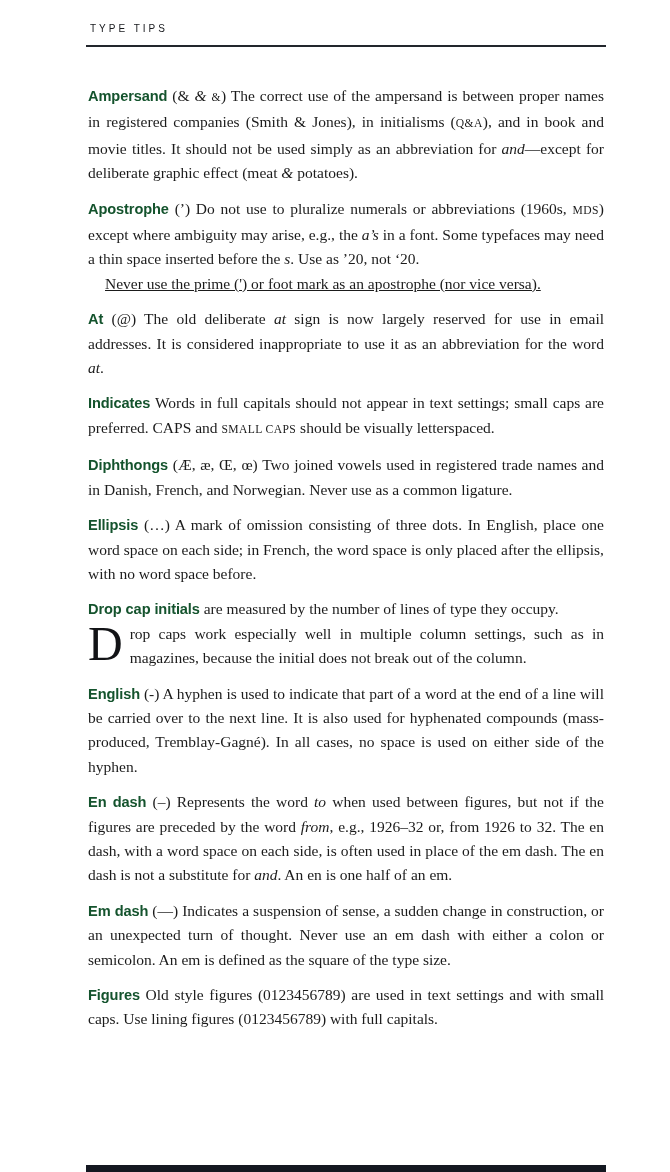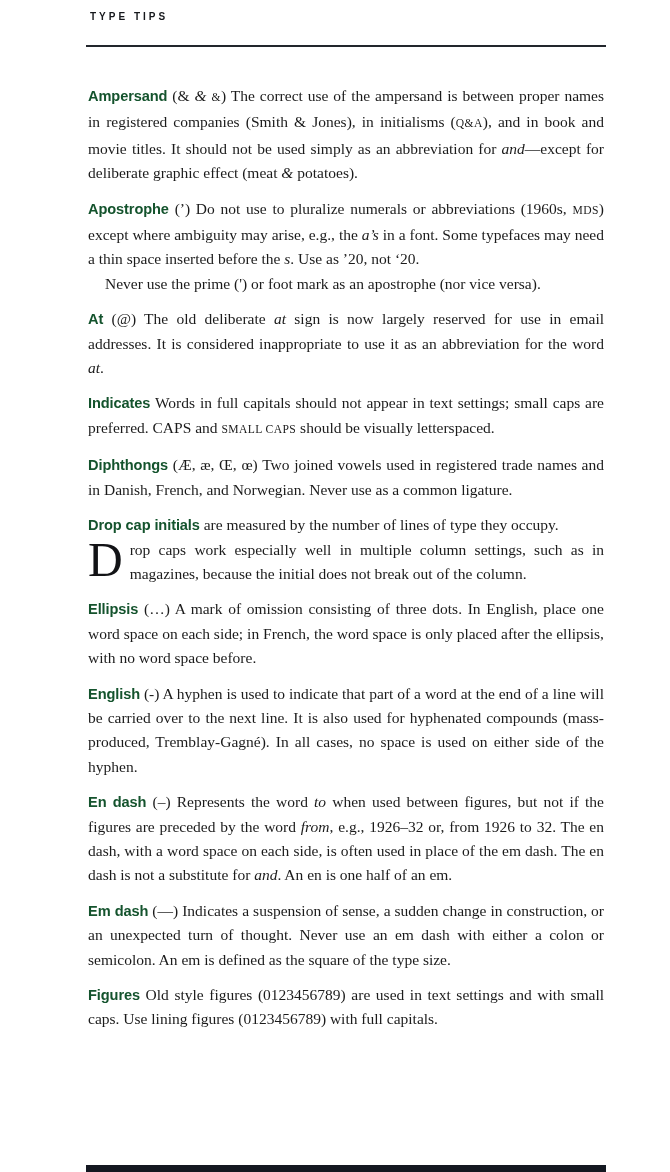--- a/index.html
+++ b/index.html
@@ -1,35 +1,35 @@
 <!DOCTYPE html>
 <html><head>
 <meta charset="utf-8">
 <style>
   html,body { margin:0; padding:0; background:#ffffff; }
   .page {
     position:relative; width:670px; height:1172px; background:#ffffff;
     font-family:"Liberation Serif", serif; color:#1b1b1b; overflow:hidden;
   }
   .kicker {
-    position:absolute; top:11px; left:90px;
-    font-family:"Liberation Sans", sans-serif; font-weight:700;
+    position:absolute; top:23px; left:90px;
+    font-family:"Liberation Sans", sans-serif; font-weight:400;
     font-size:10px; letter-spacing:3px; color:#16181c;
   }
   .rule {
     position:absolute; top:45px; left:86px; width:520px; height:1.5px;
     background:#22262c;
   }
   .content { position:absolute; top:84px; left:88px; width:516px; }
   .entry { margin:0 0 11px 0; }
   .para {
     margin:0; text-align:justify; font-size:15.5px; line-height:24.4px;
     color:#1b1b1b;
   }
-  .para.indent { text-indent:17px; }
+  .para.indent { text-indent:17px;text-decoration:underline; }
   .term {
     font-family:"Liberation Sans", sans-serif; font-weight:700;
     font-size:14.6px; letter-spacing:-0.1px; color:#14532d;
   }
   .it { font-style:italic; }
   .sc { font-size:11.6px; letter-spacing:0.4px; }
   .dropcap {
     float:left; font-size:48px; line-height:38px; padding:3px 7px 0 0;
     color:#121316;
   }
@@ -55,25 +55,25 @@
       <div class="entry">
         <p class="para"><span class="term">At</span><span> (@) The old deliberate </span><span class="it">at</span><span> sign is now largely reserved for use in email addresses. It is considered inappropriate to use it as an abbreviation for the word </span><span class="it">at</span><span>.</span></p>
       </div>
       <div class="entry">
         <p class="para"><span class="term">Indicates</span><span> Words in full capitals should not appear in text settings; small caps are preferred. CAPS and </span><span class="sc">SMALL CAPS</span><span> should be visually letterspaced.</span></p>
       </div>
       <div class="entry">
         <p class="para"><span class="term">Diphthongs</span><span> (Æ, æ, Œ, œ) Two joined vowels used in registered trade names and in Danish, French, and Norwegian. Never use as a common ligature.</span></p>
       </div>
       <div class="entry">
+        <p class="para"><span class="term">Ellipsis</span><span> (…) A mark of omission consisting of three dots. In English, place one word space on each side; in French, the word space is only placed after the ellipsis, with no word space before.</span></p>
+      </div>
+      <div class="entry">
         <p class="para"><span class="term">Drop cap initials</span><span> are measured by the number of lines of type they occupy.</span></p>
         <p class="para"><span class="dropcap">D</span><span>rop caps work especially well in multiple column settings, such as in magazines, because the initial does not break out of the column.</span></p>
-      </div>
-      <div class="entry">
-        <p class="para"><span class="term">Ellipsis</span><span> (…) A mark of omission consisting of three dots. In English, place one word space on each side; in French, the word space is only placed after the ellipsis, with no word space before.</span></p>
       </div>
       <div class="entry">
         <p class="para"><span class="term">English</span><span> (-) A hyphen is used to indicate that part of a word at the end of a line will be carried over to the next line. It is also used for hyphenated compounds (mass-produced, Tremblay-Gagné). In all cases, no space is used on either side of the hyphen.</span></p>
       </div>
       <div class="entry">
         <p class="para"><span class="term">En dash</span><span> (–) Represents the word </span><span class="it">to</span><span> when used between figures, but not if the figures are preceded by the word </span><span class="it">from</span><span>, e.g., 1926–32 or, from 1926 to 32. The en dash, with a word space on each side, is often used in place of the em dash. The en dash is not a substitute for </span><span class="it">and</span><span>. An en is one half of an em.</span></p>
       </div>
       <div class="entry">
         <p class="para"><span class="term">Em dash</span><span> (—) Indicates a suspension of sense, a sudden change in construction, or an unexpected turn of thought. Never use an em dash with either a colon or semicolon. An em is defined as the square of the type size.</span></p>
       </div>

